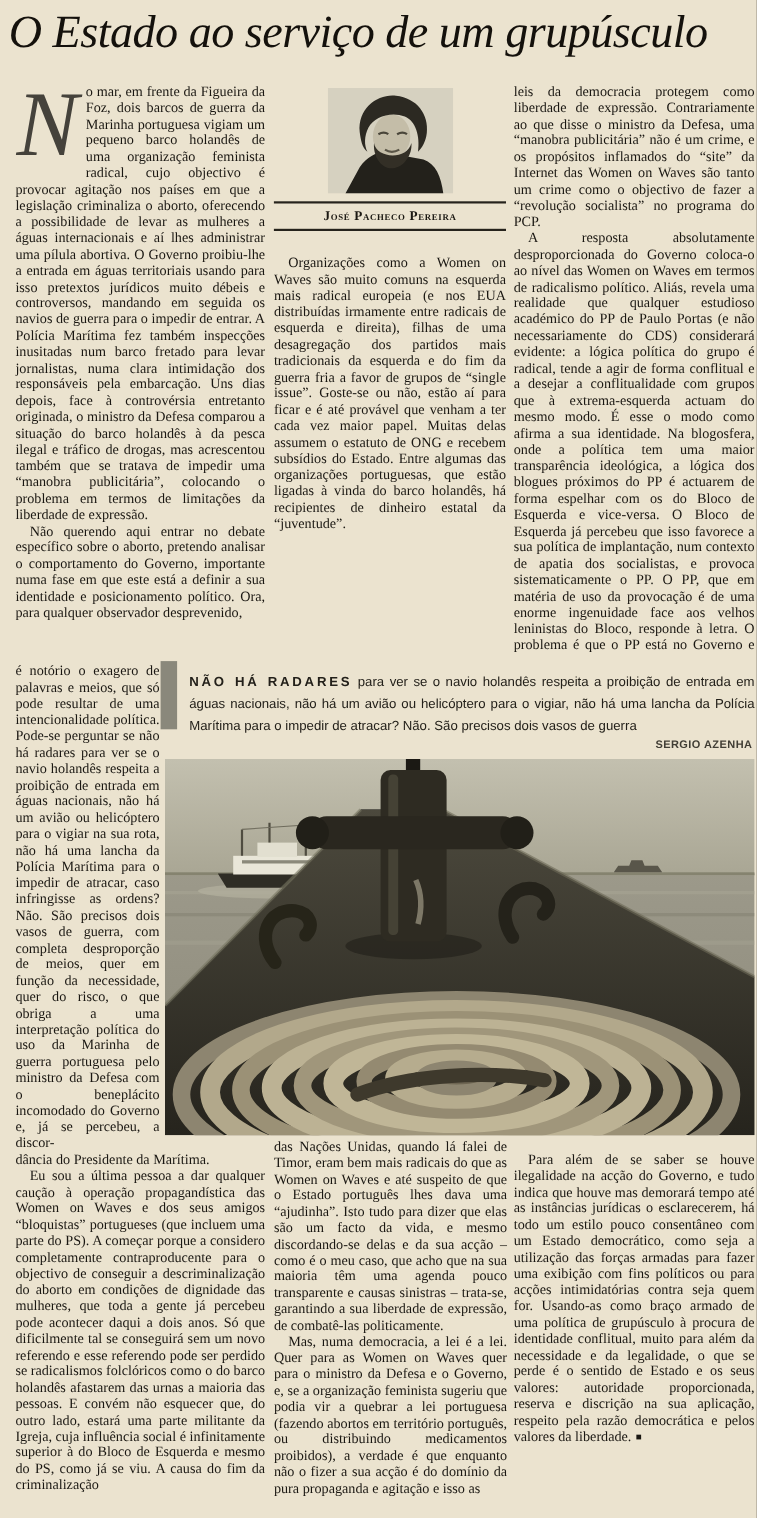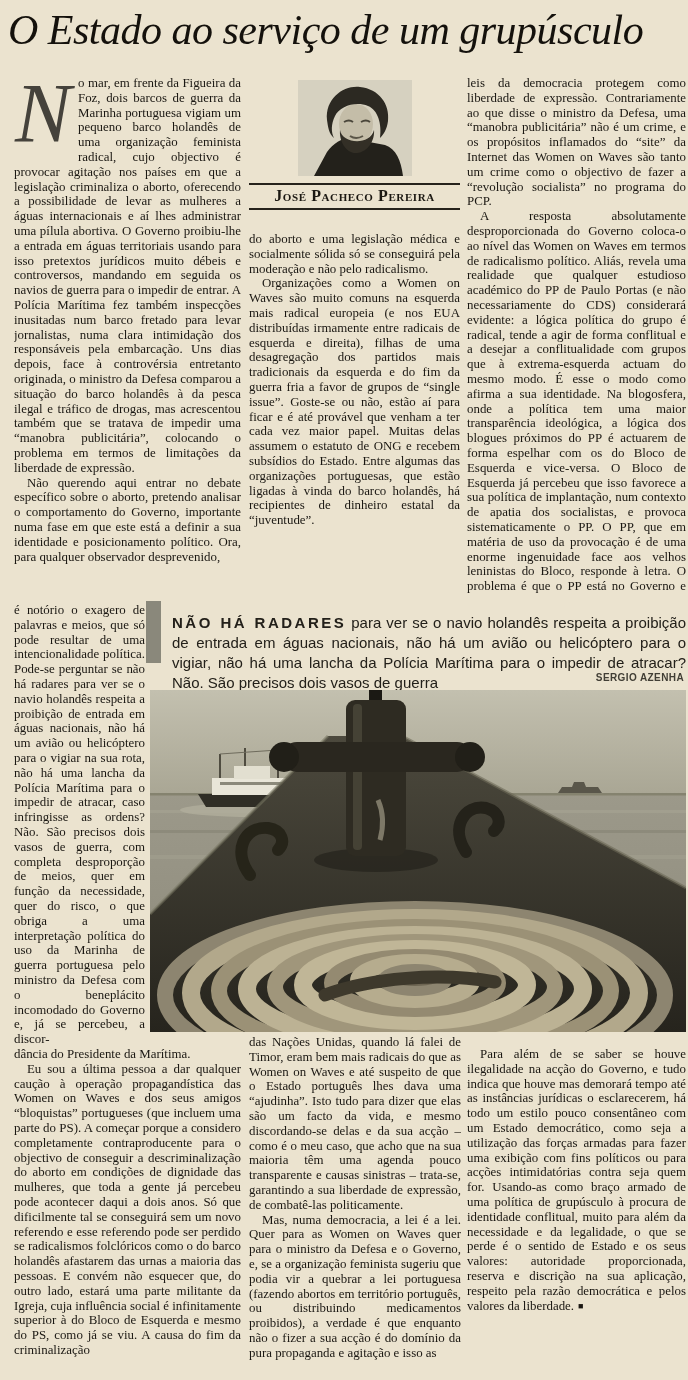--- a/index.html
+++ b/index.html
@@ -16,23 +16,23 @@
   .seg{position:absolute;text-align:justify;font-size:12.9px;line-height:14.8px;overflow:hidden;}
   .seg p{margin:0;padding:0;}
   .seg p.ind{text-indent:13px;}
   .dropcap{
     float:left;font-style:italic;font-size:84px;line-height:70px;height:72px;width:58px;
     color:#45423b;margin:3px 6px 0 0;text-align:center;
   }
   .byline-block{position:absolute;left:249px;top:76px;width:211px;}
   .portrait{display:block;margin:4px auto 7px auto;}
   .byline-rules{border-top:2px solid #26231c;border-bottom:2px solid #26231c;padding:2px 0 3px 0;text-align:center;}
-  .byline-name{font-weight:bold;font-variant:small-caps;font-size:16px;letter-spacing:0.6px;color:#1b1812;}
+  .byline-name{font-weight:bold;font-variant:small-caps;font-size:12px;letter-spacing:0.6px;color:#1b1812;}
   .pullquote{position:absolute;left:146px;top:598px;width:540px;
-    font-family:"Liberation Sans",sans-serif;font-size:15px;line-height:20px;color:#23201a;}
+    font-family:"Liberation Sans",sans-serif;font-size:12px;line-height:20px;color:#23201a;}
   .pq-bar{position:absolute;left:0;top:3px;width:15px;height:62px;background:#8a887b;}
   .pq-text{margin-left:26px;text-align:justify;}
   .pq-lead{font-weight:bold;letter-spacing:2.5px;margin-right:5px;}
   .credit{position:absolute;left:150px;top:672px;width:534px;text-align:right;
     font-family:"Liberation Sans",sans-serif;font-size:10px;font-weight:bold;
     letter-spacing:0.4px;color:#413e35;}
   .photo{position:absolute;left:150px;top:690px;width:536px;height:342px;}
   .photo svg{display:block;}
   .endmark{font-size:9px;margin-left:4px;vertical-align:1px;}
   
@@ -84,23 +84,20 @@
       <path d="M42,50 C44,64 72,66 76,50 C77,60 70,72 59,73 C48,74 41,61 42,50 Z" fill="#332f26"></path>
       <path d="M46,42 q5,-3 9,0 M63,42 q5,-3 9,0" stroke="#4a463a" stroke-width="2" fill="none"></path>
       <path d="M52,56 q6,4 13,0" stroke="#5a5547" stroke-width="2" fill="none"></path>
     </svg>
     <div class="byline-rules">
       <span class="byline-name">José Pacheco Pereira</span>
     </div>
   </div>
 
   <div class="seg" id="c2top">
-    <p>
-      <span>do aborto e uma legislação médica e socialmente sólida só se conseguirá pela moderação e não pelo radicalismo.</span>
-    </p>
     <p class="ind">
       <span>Organizações como a Women on Waves são muito comuns na esquerda mais radical europeia (e nos EUA distribuídas irmamente entre radicais de esquerda e direita), filhas de uma desagregação dos partidos mais tradicionais da esquerda e do fim da guerra fria a favor de grupos de “single issue”. Goste-se ou não, estão aí para ficar e é até provável que venham a ter cada vez maior papel. Muitas delas assumem o estatuto de ONG e recebem subsídios do Estado. Entre algumas das organizações portuguesas, que estão ligadas à vinda do barco holandês, há recipientes de dinheiro estatal da “juventude”.</span>
     </p>
   </div>
 
   <div class="seg" id="c2bottom">
     <p>
       <span>das Nações Unidas, quando lá falei de Timor, eram bem mais radicais do que as Women on Waves e até suspeito de que o Estado português lhes dava uma “ajudinha”. Isto tudo para dizer que elas são um facto da vida, e mesmo discordando-se delas e da sua acção – como é o meu caso, que acho que na sua maioria têm uma agenda pouco transparente e causas sinistras – trata-se, garantindo a sua liberdade de expressão, de combatê-las politicamente.</span>
     </p>
     <p class="ind">

